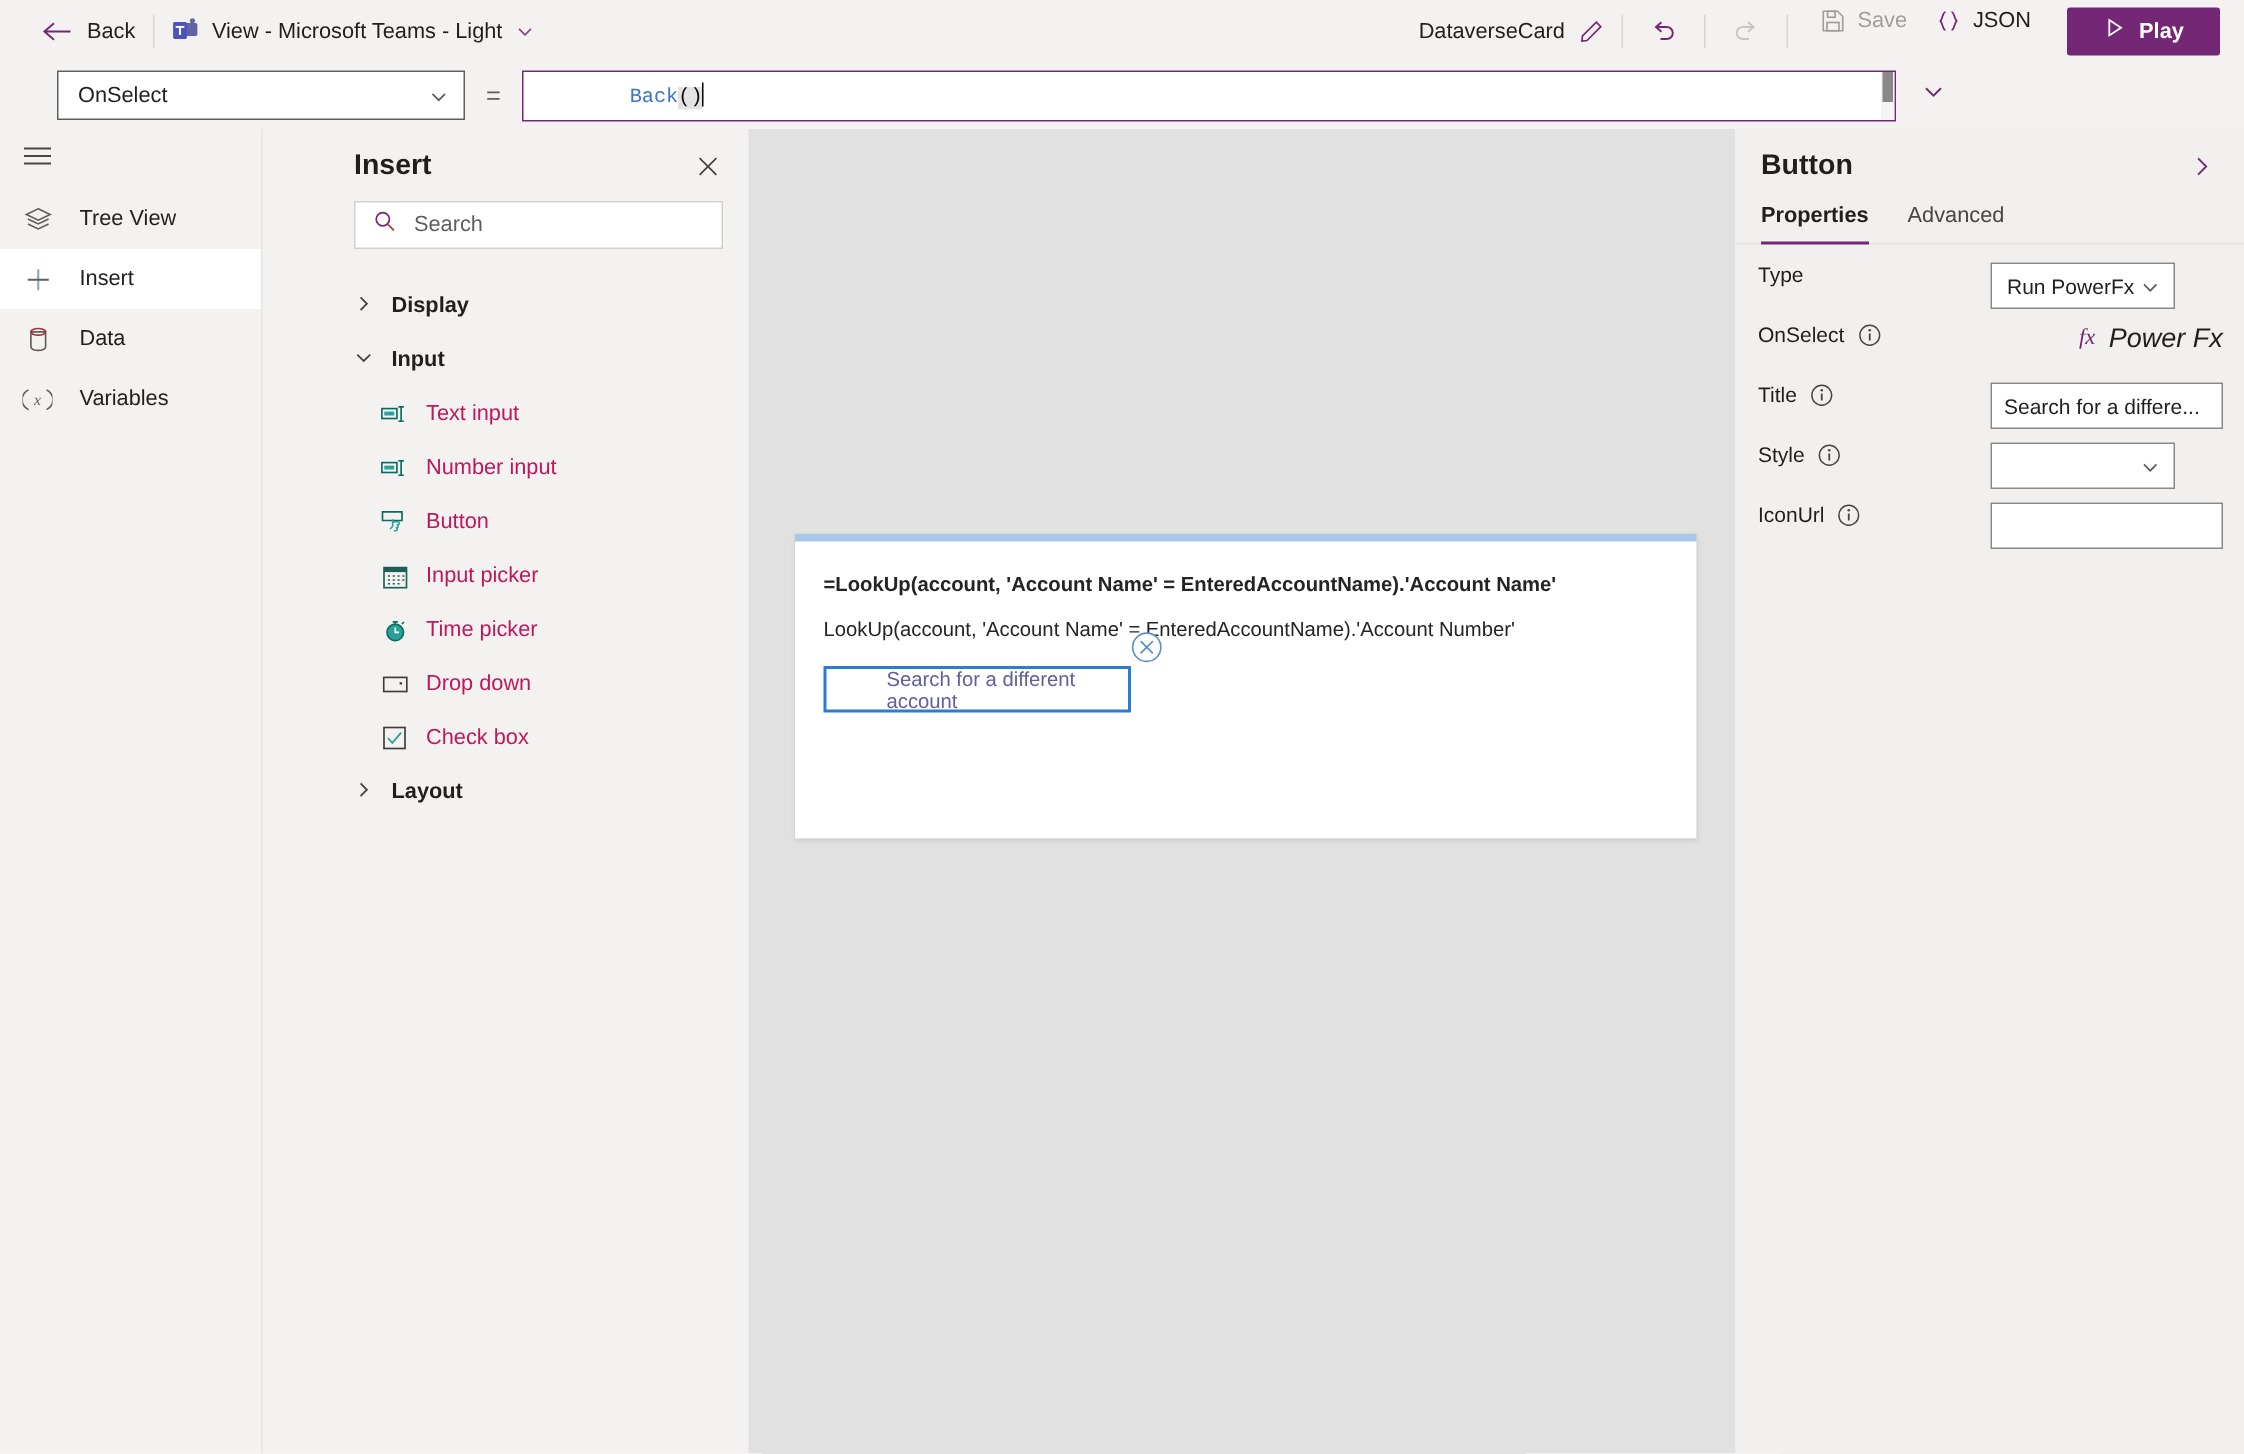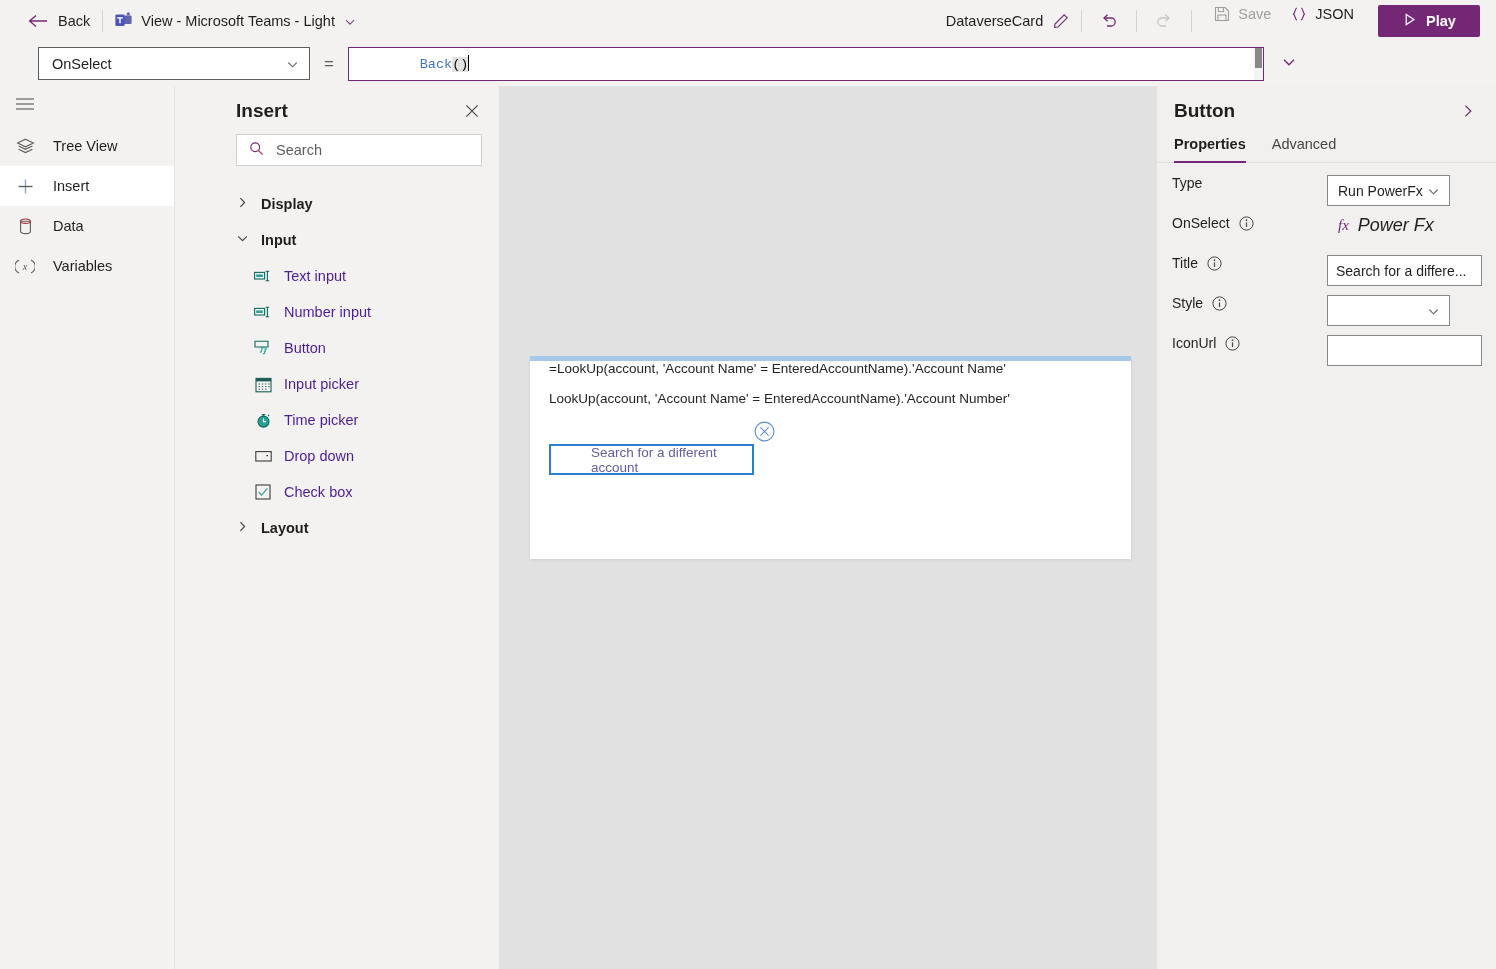--- a/index.html
+++ b/index.html
@@ -127,39 +127,39 @@
   }
   .ip-search input::placeholder { color: #605e5c; }
   .cat {
     display: flex; align-items: center; gap: 12px; height: 36px;
     padding-left: 15px; cursor: pointer;
     font-size: 14.5px; font-weight: bold; color: #201f1e;
   }
   .cat-first { margin-top: 20px; }
   .ctrl {
     display: flex; align-items: center; gap: 12px; height: 36px;
-    padding-left: 33px; cursor: pointer; font-size: 14.5px; color: #4c1d95;
+    padding-left: 33px; cursor: pointer; font-size: 14.5px; color: #be185d;
   }
   .ctrl-ico { width: 18px; height: 18px; display: flex; align-items: center; justify-content: center; }
 
   
   .canvas {
     position: absolute; left: 500px; top: 86px; width: 657px; height: 883px;
     background: #e1e1e1;
   }
   .card {
     position: absolute; left: 30px; top: 270px; width: 601px; height: 203px;
     background: #ffffff; border-top: 5px solid #a8c8e9;
     box-shadow: 0 0.3px 0.9px rgba(0,0,0,.08), 0 1.6px 3.6px rgba(0,0,0,.08);
   }
   .card-line {
     font-family: "Liberation Sans", sans-serif;
     font-size: 13.5px; color: #252423; padding-left: 19px;
   }
-  .card-line.l1 { font-weight: normal; }
+  .card-line.l1 { font-weight: bold; padding-top: 21px; }
   .card-line.l2 { padding-top: 15px; }
   .card-btn {
     position: absolute; left: 19px; top: 83px; width: 205px; height: 31px;
     border: 2px solid #2b7cd3; background: #ffffff;
     display: flex; align-items: center; justify-content: center;
     font-size: 13.5px; color: #605e9d; cursor: pointer; padding-left: 40px;
   }
   .del-handle {
     position: absolute; left: 224px; top: 60px; width: 21px; height: 21px;
     cursor: pointer;
@@ -199,21 +199,21 @@
     border: 1px solid #8a8886; display: flex; align-items: center;
     padding: 0 26px 0 10px; font-size: 14px; color: #201f1e; cursor: pointer;
   }
   .pp-select .chev { position: absolute; right: 9px; top: 9px; }
   .pp-field {
     width: 155px; height: 31px; background: #ffffff; border: 1px solid #8a8886;
     display: flex; align-items: center; padding: 0 8px;
     font-size: 14px; color: #201f1e; cursor: text; overflow: hidden; white-space: nowrap;
   }
   .pp-fx { display: flex; align-items: center; gap: 9px; cursor: pointer; padding-left: 11px; }
-  .fx-glyph { font-family: "Liberation Serif", serif; font-style: italic; font-size: 15px; color: #742774; }
+  .fx-glyph { font-family: "Liberation Serif", serif; font-style: italic; font-size: 15px; color: #742774; margin-left: 48px; }
   .pp-fx-text { font-size: 18px; color: #201f1e; font-style: italic; }
 </style>
 </head>
 <body>
 
 <div id="app">
 
   <div class="topbar">
     <div class="back-btn">
       <span class="back-arrow">

